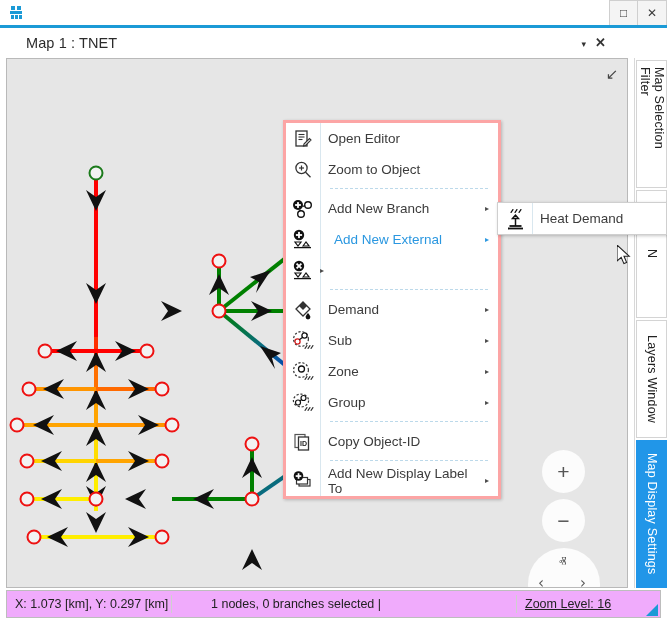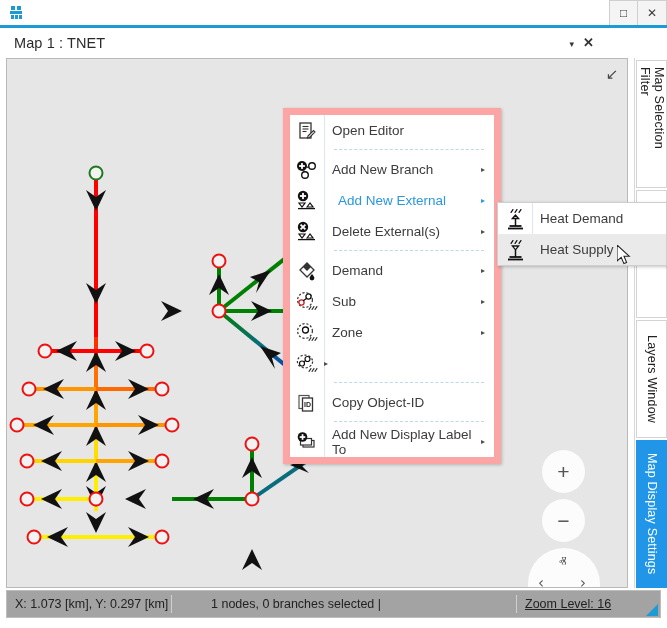--- a/index.html
+++ b/index.html
@@ -40,21 +40,21 @@
     border-bottom: none;
     background: #f4f4f4;
     display: flex; align-items: center; justify-content: center;
     font-size: 12px; color: #3a3a3a;
     box-sizing: border-box;
   }
   .winbtn + .winbtn { border-left: none; }
 
   
   .doctab {
-    position: absolute; left: 4px; top: 31px; width: 598px; height: 27px;
+    position: absolute; left: 16px; top: 31px; width: 598px; height: 27px;
     background: #ffffff;
     box-sizing: border-box;
   }
   .doctab-title {
     position: absolute; left: 10px; top: 4px;
     font-size: 14.5px; color: #2b2b2b;
     letter-spacing: 0.1px;
   }
   .doctab-caret {
     position: absolute; right: 28px; top: 8px;
@@ -130,43 +130,43 @@
   .vt1 { top: 2px;   height: 128px; }
   .vt2 { top: 132px; height: 128px; }
   .vt3 { top: 262px; height: 118px; }
   .vt4 { top: 382px; height: 148px; }
 
   
   .statusbar {
     position: absolute; left: 6px; top: 590px;
     width: 655px; height: 28px;
     border: 1px solid #bdbdbd;
-    background: #a3a3a3;
+    background: #f0abfc;
     box-sizing: border-box;
     font-size: 12.5px; color: #222;
   }
   .sb-cell { position: absolute; top: 6px; }
   .sb-coords { left: 8px; }
   .sb-sep1 { left: 164px; top: 4px; width: 1px; height: 18px; background: #cfcfcf; position:absolute; }
   .sb-sel { left: 173px; margin-left: 31px; }
   .sb-sep2 { left: 509px; top: 4px; width: 1px; height: 18px; background: #cfcfcf; position:absolute; }
   .sb-zoom { left: 518px; text-decoration: underline; }
   .sb-grip {
     position: absolute; right: 2px; bottom: 1px;
     width: 12px; height: 12px;
     background: #1b9ad6;
     clip-path: polygon(100% 0, 100% 100%, 0 100%);
   }
 
   
   .ctxmenu {
-    position: absolute; left: 283px; top: 108px;
+    position: absolute; left: 283px; top: 120px;
     width: 218px;
     background: #ffffff;
-    border: 7px solid #fca5a5;
+    border: 3px solid #fca5a5;
     box-shadow: 1px 1px 3px rgba(0,0,0,0.22);
     box-sizing: border-box;
     z-index: 40;
   }
   .ctx-gutter {
     position: absolute; left: 0; top: 0; bottom: 0; width: 34px;
     background: #ffffff;
     border-right: 1px solid #d9e7ef;
   }
   .ctxitem {
@@ -418,20 +418,31 @@
           <rect x="3" y="2" width="11" height="15" fill="#fff" stroke="#333" stroke-width="1.3"></rect>
           <line x1="5.5" y1="5.5" x2="11.5" y2="5.5" stroke="#333" stroke-width="1.1"></line>
           <line x1="5.5" y1="8" x2="11.5" y2="8" stroke="#333" stroke-width="1.1"></line>
           <line x1="5.5" y1="10.5" x2="9.5" y2="10.5" stroke="#333" stroke-width="1.1"></line>
           <path d="M11 15 L16.5 9.5 L18 11 L12.5 16.5 L10.5 17 Z" fill="#fff" stroke="#333" stroke-width="1.1"></path>
         </svg>
       </span>
       <span class="lbl">Open Editor</span>
     </div>
 
+    <div class="ctxitem">
+      <span class="ico">
+        <svg width="20" height="20" viewBox="0 0 20 20">
+          <circle cx="8.5" cy="8" r="5.6" fill="none" stroke="#333" stroke-width="1.3"></circle>
+          <line x1="6" y1="8" x2="11" y2="8" stroke="#333" stroke-width="1.2"></line>
+          <line x1="8.5" y1="5.5" x2="8.5" y2="10.5" stroke="#333" stroke-width="1.2"></line>
+          <line x1="12.6" y1="12.2" x2="17.5" y2="17.3" stroke="#333" stroke-width="1.3"></line>
+        </svg>
+      </span>
+      <span class="lbl">Zoom to Object</span>
+    </div>
 
     <div class="ctxsep"></div>
 
     <div class="ctxitem">
       <span class="ico">
         <svg width="22" height="20" viewBox="0 0 22 20">
           <circle cx="6" cy="6" r="5" fill="#111"></circle>
           <rect x="5.1" y="3.1" width="1.8" height="5.8" fill="#fff"></rect>
           <rect x="3.1" y="5.1" width="5.8" height="1.8" fill="#fff"></rect>
           <circle cx="16" cy="6" r="3.3" fill="#fff" stroke="#111" stroke-width="1.4"></circle>
@@ -463,21 +474,20 @@
       <span class="ico">
         <svg width="22" height="22" viewBox="0 0 22 22">
           <circle cx="7" cy="6" r="5.2" fill="#111"></circle>
           <line x1="4.6" y1="3.6" x2="9.4" y2="8.4" stroke="#fff" stroke-width="1.8"></line>
           <line x1="9.4" y1="3.6" x2="4.6" y2="8.4" stroke="#fff" stroke-width="1.8"></line>
           <path d="M3 13 L9 13 L6 17 Z" fill="#fff" stroke="#111" stroke-width="1.2"></path>
           <path d="M11 17 L14 13 L17 17 Z" fill="#fff" stroke="#111" stroke-width="1.2"></path>
           <line x1="2" y1="18.6" x2="19" y2="18.6" stroke="#111" stroke-width="1.3"></line>
         </svg>
       </span>
-      <span class="lbl">Delete External(s)</span>
       <span class="arw">▸</span>
     </div>
 
     <div class="ctxsep"></div>
 
     <div class="ctxitem">
       <span class="ico">
         <svg width="22" height="22" viewBox="0 0 22 22">
           <path d="M4 10 L11 3 L18 10 L11 17 Z" fill="#fff" stroke="#333" stroke-width="1.3"></path>
           <path d="M7 7 L11 3 L15 7 L11 11 Z" fill="#333"></path>
@@ -517,20 +527,21 @@
     <div class="ctxitem">
       <span class="ico">
         <svg width="22" height="22" viewBox="0 0 22 22">
           <ellipse cx="9" cy="8.5" rx="7.6" ry="6.4" fill="none" stroke="#333" stroke-width="1.2" stroke-dasharray="2.2 1.8"></ellipse>
           <circle cx="11.5" cy="6" r="2.5" fill="#fff" stroke="#111" stroke-width="1.2"></circle>
           <circle cx="6" cy="10.5" r="2.5" fill="#fff" stroke="#111" stroke-width="1.2"></circle>
           <line x1="7.8" y1="9" x2="9.8" y2="7.4" stroke="#111" stroke-width="1.1"></line>
           <path d="M13 19 c0-2 2-2 2-4 M16 19 c0-2 2-2 2-4 M19 19 c0-2 2-2 2-4" fill="none" stroke="#333" stroke-width="1.1"></path>
         </svg>
       </span>
+      <span class="lbl">Group</span>
       <span class="arw">▸</span>
     </div>
 
     <div class="ctxsep"></div>
 
     <div class="ctxitem">
       <span class="ico">
         <svg width="22" height="20" viewBox="0 0 22 20">
           <rect x="3" y="2.5" width="10" height="13" fill="#fff" stroke="#555" stroke-width="1.2"></rect>
           <rect x="6.5" y="5" width="10" height="13" fill="#fff" stroke="#333" stroke-width="1.3"></rect>
@@ -566,32 +577,20 @@
           <path d="M7 6 c0-2 2-2 2-4 M11 6 c0-2 2-2 2-4 M15 6 c0-2 2-2 2-4" fill="none" stroke="#111" stroke-width="1.2"></path>
           <path d="M8.4 11.5 L11.5 8 L14.6 11.5 Z" fill="#fff" stroke="#111" stroke-width="1.3"></path>
           <line x1="11.5" y1="11.5" x2="11.5" y2="19" stroke="#111" stroke-width="1.5"></line>
           <line x1="5.5" y1="19" x2="17.5" y2="19" stroke="#111" stroke-width="1.8"></line>
           <line x1="4" y1="21.5" x2="19" y2="21.5" stroke="#111" stroke-width="1.8"></line>
         </svg>
       </span>
       <span class="lbl">Heat Demand</span>
     </div>
 
-    <div class="subitem hover">
-      <span class="ico">
-        <svg width="22" height="24" viewBox="0 0 22 24">
-          <path d="M7 6 c0-2 2-2 2-4 M11 6 c0-2 2-2 2-4 M15 6 c0-2 2-2 2-4" fill="none" stroke="#111" stroke-width="1.2"></path>
-          <path d="M8.4 8 L14.6 8 L11.5 11.8 Z" fill="#fff" stroke="#111" stroke-width="1.3"></path>
-          <line x1="11.5" y1="11.5" x2="11.5" y2="19" stroke="#111" stroke-width="1.5"></line>
-          <line x1="5.5" y1="19" x2="17.5" y2="19" stroke="#111" stroke-width="1.8"></line>
-          <line x1="4" y1="21.5" x2="19" y2="21.5" stroke="#111" stroke-width="1.8"></line>
-        </svg>
-      </span>
-      <span class="lbl">Heat Supply</span>
-    </div>
   </div>
 
   <div class="cursor">
     <svg width="16" height="22" viewBox="0 0 16 22">
       <polygon points="0,0 0,16 4.2,12.3 6.9,18.6 9.6,17.4 7,11.2 12.2,11.2" fill="#ffffff" stroke="#222" stroke-width="1.1"></polygon>
     </svg>
   </div>
 
 </div>
 

